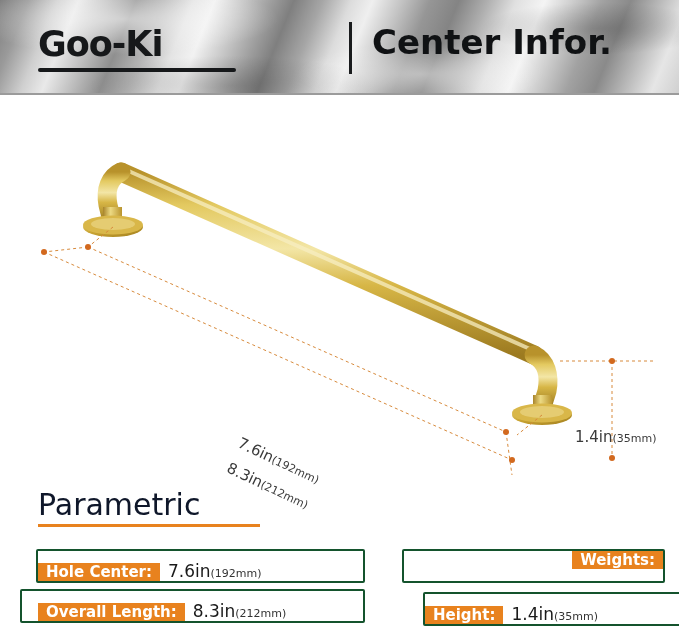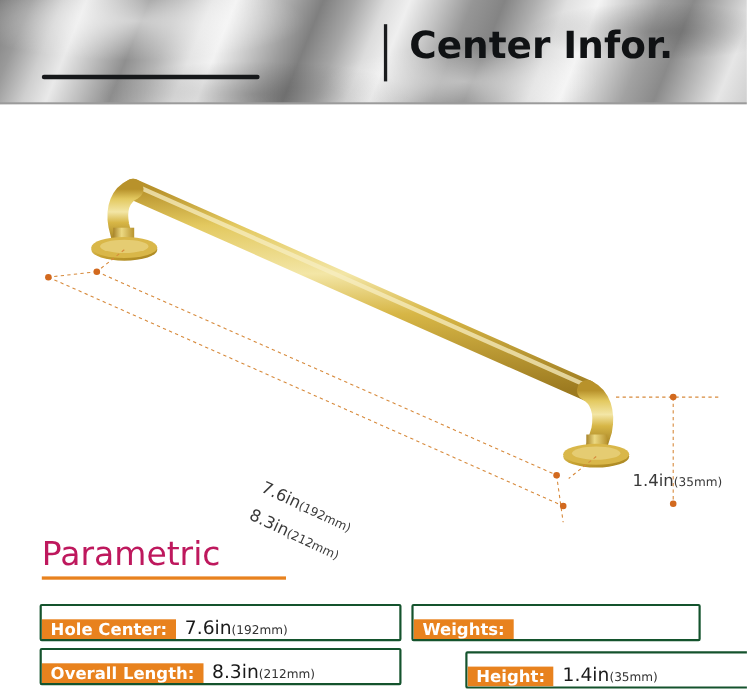--- a/index.html
+++ b/index.html
@@ -74,21 +74,21 @@
   .dim-main{font-size:15px;}
   .dim-sub{font-size:11px;}
 
   .lbl-hole{ left:243px; top:338px; transform:rotate(25deg); transform-origin:left top;}
   .lbl-overall{ left:232px; top:363px; transform:rotate(25deg); transform-origin:left top;}
   .lbl-height{ left:575px; top:332px;}
 
   
   .param-title{
     position:absolute;left:38px;top:487px;
-    font-size:30px;color:#be185d;font-family:"DejaVu Sans", sans-serif;
+    font-size:30px;color:#0f172a;font-family:"DejaVu Sans", sans-serif;
   }
   .param-underline{
     position:absolute;left:38px;top:524px;width:222px;height:3px;background:#E8821E;
   }
 
   .spec{
     position:absolute;height:30px;
     border:2px solid #14532d;border-radius:2px;
     background:#ffffff;overflow:hidden;display:flex;align-items:flex-end;
   }
@@ -97,28 +97,29 @@
     display:flex;align-items:center;padding:0 8px;white-space:nowrap;
   }
   .spec .val{
     color:#1a1a1a;display:flex;align-items:baseline;padding:0 8px;white-space:nowrap;
     flex:1;
   }
   .spec .val .big{font-size:17px;}
   .spec .val .small{font-size:11px;color:#333;}
 
   #spec-hole    {left:36px; top:549px; width:325px;}
-  #spec-overall {left:36px; top:589px; width:325px;}
-  #spec-weights {left:374px;top:549px; width:259px;}
+  #spec-overall {left:20px; top:589px; width:325px;padding-left:16px;}
+  #spec-weights {left:402px;top:549px; width:259px;flex-direction:column;}
   #spec-height  {left:383px;top:592px; width:259px;margin-left:40px;}
 </style>
 </head>
 <body>
 
 <div class="header">
+  <div class="brand">Goo-Ki</div>
   <div class="brand-underline"></div>
   <div class="header-divider"></div>
   <div class="header-title">Center Infor.</div>
   <div class="header-bottom-line"></div>
 </div>
 
 <div class="product-area">
 
   <svg class="handle-svg" width="679" height="380" viewBox="0 0 679 380">
     <defs>

